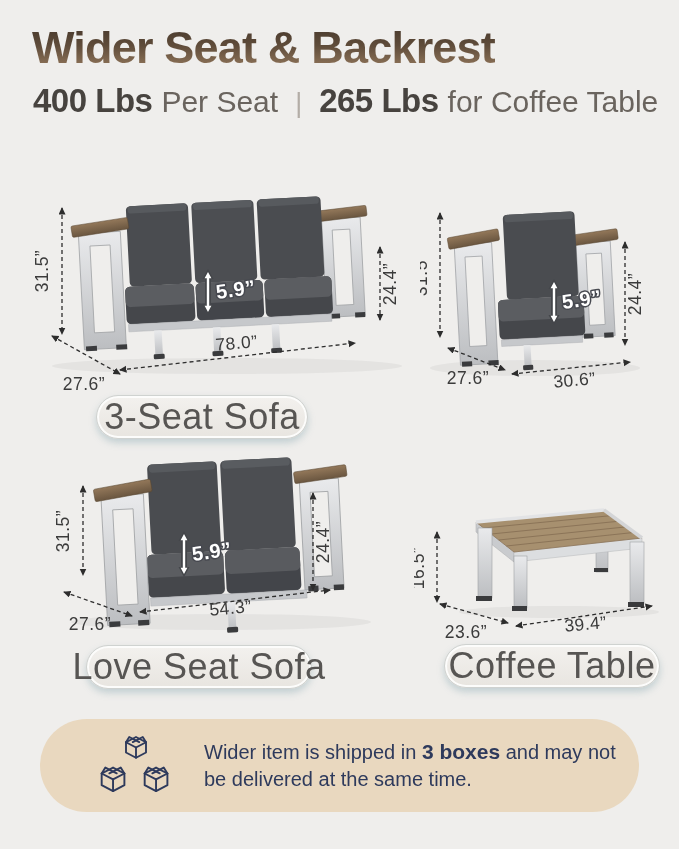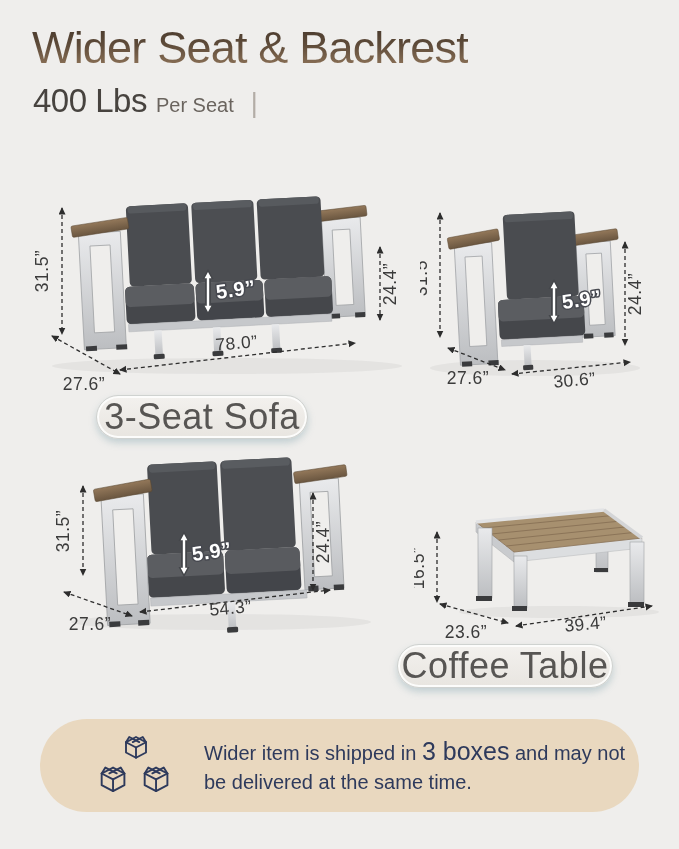--- a/index.html
+++ b/index.html
@@ -3,32 +3,32 @@
 <meta charset="utf-8">
 <style>
   html,body{margin:0;padding:0;}
   .canvas{
     position:relative; width:679px; height:849px;
     background:#efeeec; overflow:hidden;
     font-family:"Liberation Sans", sans-serif;
   }
   .title{
     position:absolute; left:32px; top:22px; margin:0;
-    font-size:45px; font-weight:400; letter-spacing:-0.8px;
+    font-size:45px; font-weight:700; letter-spacing:-0.8px;
     background:linear-gradient(180deg,#43352a 0%, #5f4c3a 45%, #9d8063 100%);
     -webkit-background-clip:text; background-clip:text;
     -webkit-text-fill-color:transparent; color:transparent;
     white-space:nowrap;
   }
   .specs{
     position:absolute; left:33px; top:82px;
     display:flex; align-items:baseline; white-space:nowrap;
   }
-  .spec-value{font-size:33px; font-weight:400; color:#47433f; letter-spacing:-0.5px;}
-  .spec-label{font-size:20px; font-weight:300; color:#6a645e; margin-left:9px;}
+  .spec-value{font-size:33px; font-weight:700; color:#47433f; letter-spacing:-0.5px;}
+  .spec-label{font-size:30px; font-weight:300; color:#6a645e; margin-left:9px;}
   .spec-divider{font-size:27px; font-weight:200; color:#b3ada6; margin:0 17px;}
   .fig{position:absolute;}
   .dline{stroke:#2d2d2d; stroke-width:1.3; stroke-dasharray:4 3; fill:none;}
   .dtext{
     font-family:"Liberation Sans", sans-serif;
     font-size:17.5px; fill:#3b3b3b; text-anchor:middle;
     letter-spacing:0.5px; font-weight:400;
   }
   .ctext{
     font-family:"Liberation Sans", sans-serif;
@@ -48,33 +48,35 @@
   .note{
     position:absolute; left:40px; top:719px; width:599px; height:93px;
     border-radius:47px; background:#e9d8bf;
     display:flex; align-items:center;
   }
   .note-icons{margin-left:56px; flex:0 0 auto;}
   .note-text{
     margin-left:30px; width:440px;
     font-size:20px; font-weight:500; color:#2e3a5c; line-height:1.35;
   }
-  .note-text b{font-size:25px; font-weight:400; color:#2e3a5c;}
+  .note-text b{font-size:21px; font-weight:700; color:#2e3a5c;}
 </style>
 </head>
 <body>
 
 <div class="canvas">
 
   <h1 class="title">Wider Seat &amp; Backrest</h1>
 
   <div class="specs">
     <span class="spec-value">400 Lbs</span>
     <span class="spec-label">Per Seat</span>
     <span class="spec-divider">|</span>
+    <span class="spec-value">265 Lbs</span>
+    <span class="spec-label">for Coffee Table</span>
   </div>
 
   <svg class="fig" style="left:32px;top:186px" width="400" height="215" viewBox="0 0 400 215">
     <defs>
       <linearGradient id="sil1" x1="0" y1="0" x2="0" y2="1">
         <stop offset="0" stop-color="#e9eaec"></stop>
           <stop offset="1" stop-color="#bcbec1"></stop>
       </linearGradient>
       <linearGradient id="wood1" x1="0" y1="0" x2="0" y2="1">
         <stop offset="0" stop-color="#93785a"></stop>
@@ -224,20 +226,23 @@
       <text class="dtext" x="205" y="170" transform="rotate(-5 205 170)">54.3”</text>
       <g transform="translate(158,90)">
         <line x1="0" y1="3" x2="0" y2="37" stroke="#44464a" stroke-width="6"></line>
         <path d="M0,-3 L-5.5,7 L5.5,7 Z M0,43 L-5.5,33 L5.5,33 Z" fill="#44464a"></path>
         <line x1="0" y1="6" x2="0" y2="34" stroke="#ffffff" stroke-width="2.4"></line>
         <path d="M0,0 L-3.4,6.2 L3.4,6.2 Z M0,40 L-3.4,33.8 L3.4,33.8 Z" fill="#ffffff"></path>
         <text class="ctext" x="9" y="27" transform="rotate(-8 9 27)">5.9”</text>
       </g>
     </g>
   </svg>
+  <div class="pill" style="left:86px;top:645px;width:224px">
+    <span>Love Seat Sofa</span>
+  </div>
 
   <svg class="fig" style="left:414px;top:496px" width="260" height="150" viewBox="0 0 260 150">
     <defs>
       <marker id="ar4" markerWidth="9" markerHeight="8" refX="6.5" refY="3.5" orient="auto-start-reverse" markerUnits="userSpaceOnUse">
         <path d="M0,0L7.5,3.5L0,7Z" fill="#2d2d2d"></path>
       </marker>
     </defs>
     <g>
       <ellipse cx="145" cy="116" rx="100" ry="6" fill="rgba(80,80,80,0.07)"></ellipse>
       <rect x="182" y="18" width="12" height="58" fill="url(#sil1)" stroke="#9fa1a4" stroke-width="0.6"></rect>
@@ -260,21 +265,21 @@
     </g>
     <g>
       <line class="dline" x1="23" y1="36" x2="23" y2="106" marker-start="url(#ar4)" marker-end="url(#ar4)"></line>
       <text class="dtext" x="10" y="72" transform="rotate(-90 10 72)">16.5”</text>
       <line class="dline" x1="26" y1="108" x2="94" y2="127" marker-start="url(#ar4)" marker-end="url(#ar4)"></line>
       <text class="dtext" x="52" y="142">23.6”</text>
       <line class="dline" x1="102" y1="130" x2="238" y2="110" marker-start="url(#ar4)" marker-end="url(#ar4)"></line>
       <text class="dtext" x="172" y="134" transform="rotate(-5 172 134)">39.4”</text>
     </g>
   </svg>
-  <div class="pill" style="left:397px;top:644px;width:214px">
+  <div class="pill" style="left:444px;top:644px;width:214px">
     <span>Coffee Table</span>
   </div>
 
   <div class="note">
     <svg class="note-icons" width="78" height="66" viewBox="0 0 78 66">
       <g fill="none" stroke="#2e3a5c" stroke-width="1.5" stroke-linejoin="round" stroke-linecap="round" transform="translate(25,0) scale(1.25)">
         <path d="M12 3.2 L20 7.4 V15.6 L12 19.8 L4 15.6 V7.4 Z"></path>
         <path d="M4 7.4 L12 11.6 L20 7.4"></path>
         <path d="M12 11.6 V19.8"></path>
         <path d="M4 7.4 L6.6 3.2 L14.6 7.3"></path>

